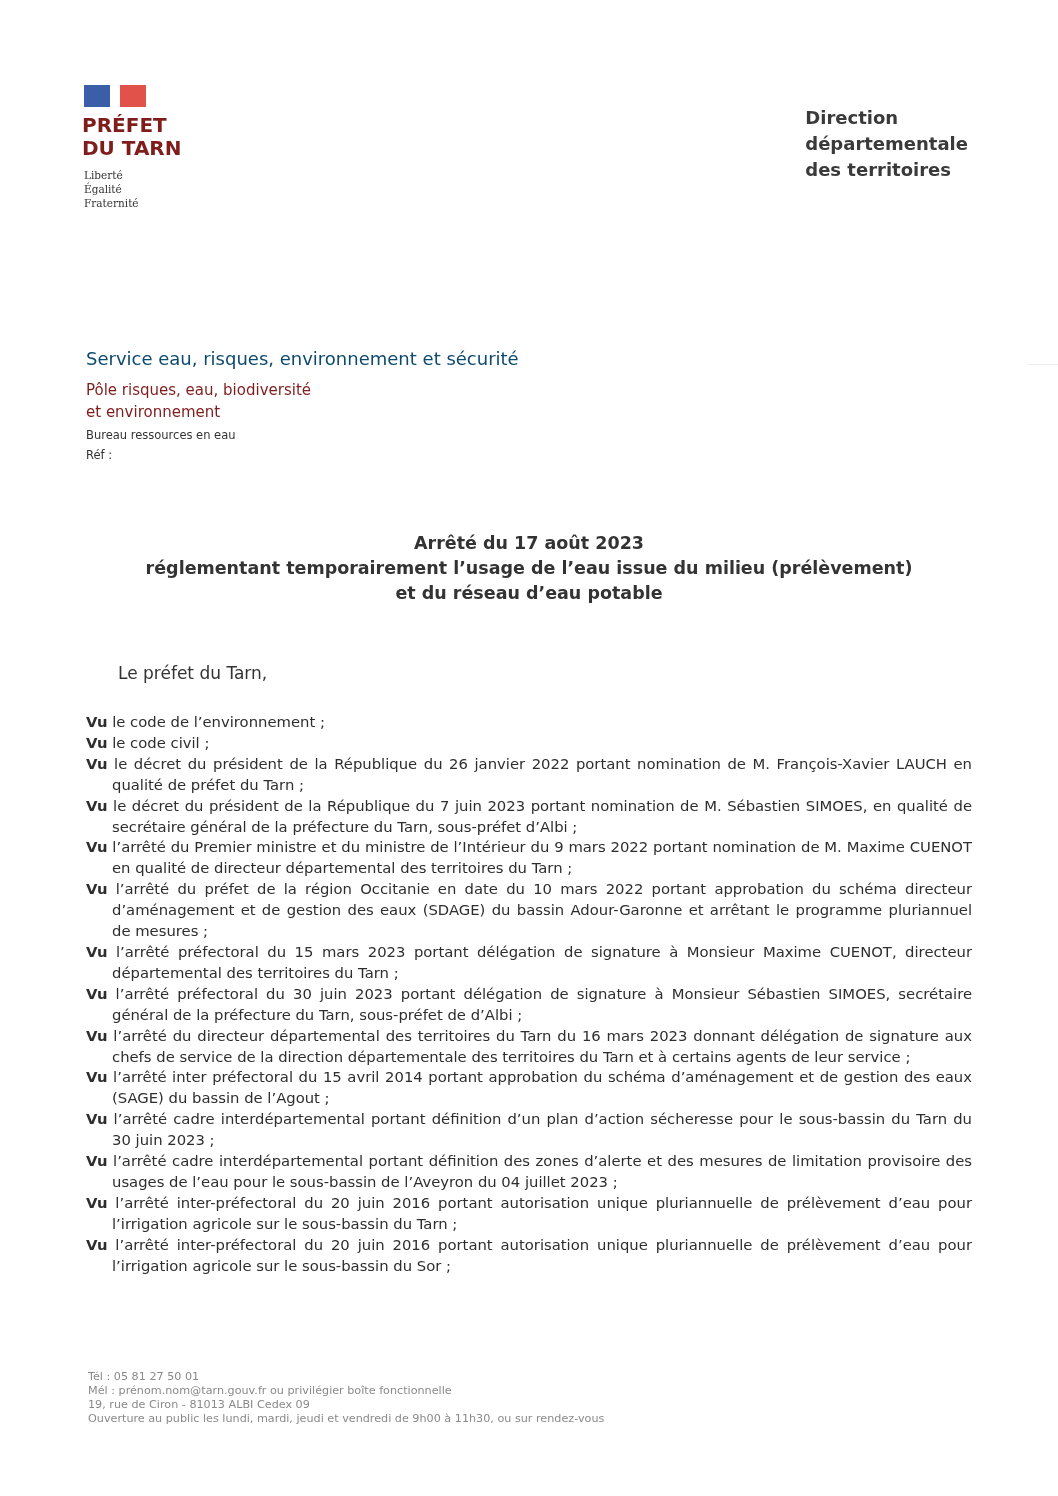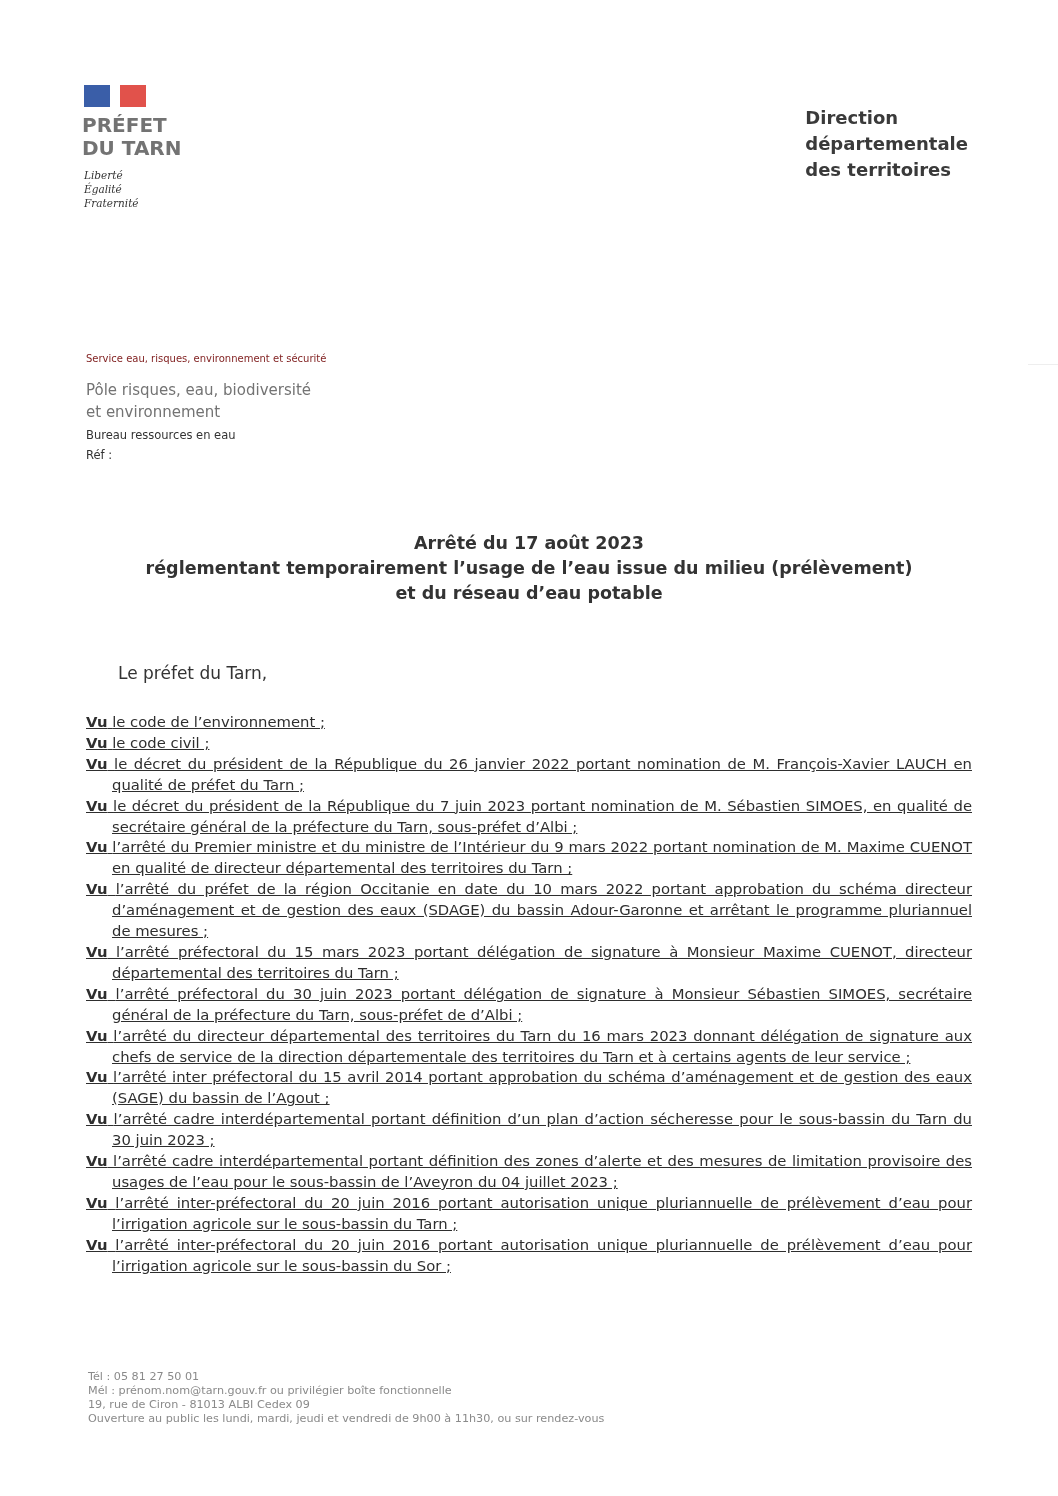--- a/index.html
+++ b/index.html
@@ -4,33 +4,33 @@
   <style>
     html, body { margin: 0; padding: 0; background: #ffffff; }
     body { width: 1058px; height: 1496px; position: relative; overflow: hidden;
       font-family: "DejaVu Sans", sans-serif; color: #2a2a2a; }
     .abs { position: absolute; }
     .logo-flag { left: 84px; top: 85px; width: 62px; height: 22px; }
     .flag-blue { position: absolute; left: 0; top: 0; width: 26px; height: 22px; background: #3a5ea8; }
     .flag-white { position: absolute; left: 26px; top: 0; width: 10px; height: 22px; background: #fff; }
     .flag-red { position: absolute; left: 36px; top: 0; width: 26px; height: 22px; background: #e1524b; }
     .logo-title { left: 82px; top: 114px; font-family: "DejaVu Sans", sans-serif; font-weight: bold;
-      font-size: 20px; line-height: 23px; color: #737373; letter-spacing: 0px; }
-    .motto { left: 84px; top: 168px; font-family: "DejaVu Serif", serif; font-style: italic;
+      font-size: 20px; line-height: 23px; color: #7f1d1d; letter-spacing: 0px; }
+    .motto { left: 84px; top: 168px; font-family: "DejaVu Serif", serif; 
       font-size: 10.5px; line-height: 14px; color: #333; }
     .direction { right: 90px; top: 105px; text-align: left; font-weight: bold; font-size: 18px;
       line-height: 26px; color: #3a3a3a; }
-    .service { left: 86px; top: 348px; font-size: 10px; color: #7f1d1d; line-height: 22px; }
-    .pole { left: 86px; top: 379px; font-size: 15px; color: #737373; line-height: 22px; }
+    .service { left: 86px; top: 348px; font-size: 18px; color: #0c4a6e; line-height: 22px; }
+    .pole { left: 86px; top: 379px; font-size: 15px; color: #7f1d1d; line-height: 22px; }
     .bureau { left: 86px; top: 425px; font-size: 11.5px; color: #333; line-height: 20px; }
     .title { left: 0; width: 1058px; top: 531px; text-align: center; font-weight: bold; font-size: 17.5px;
       line-height: 25px; color: #333; }
     .intro { left: 86px; top: 663px; font-size: 17px; color: #333; margin-left: 32px; }
     .vu-list { left: 86px; top: 712px; width: 886px; font-size: 14.8px; line-height: 20.9px; color: #2e2e2e; }
-    .vu-item { text-indent: -26px; padding-left: 26px; text-align: justify; text-decoration: underline; }
+    .vu-item { text-indent: -26px; padding-left: 26px; text-align: justify; }
     .vu-kw { font-weight: bold; color: #2e2e2e; }
     .footer { left: 88px; top: 1370px; font-size: 11.2px; line-height: 14px; color: #8a8a8a; }
     .margin-tick { right: 0; top: 364px; width: 30px; height: 1px; background: #eee; }
   </style>
 </head>
 <body>
 
 <div class="abs logo-flag">
   <div class="flag-blue"></div>
   <div class="flag-white"></div>

